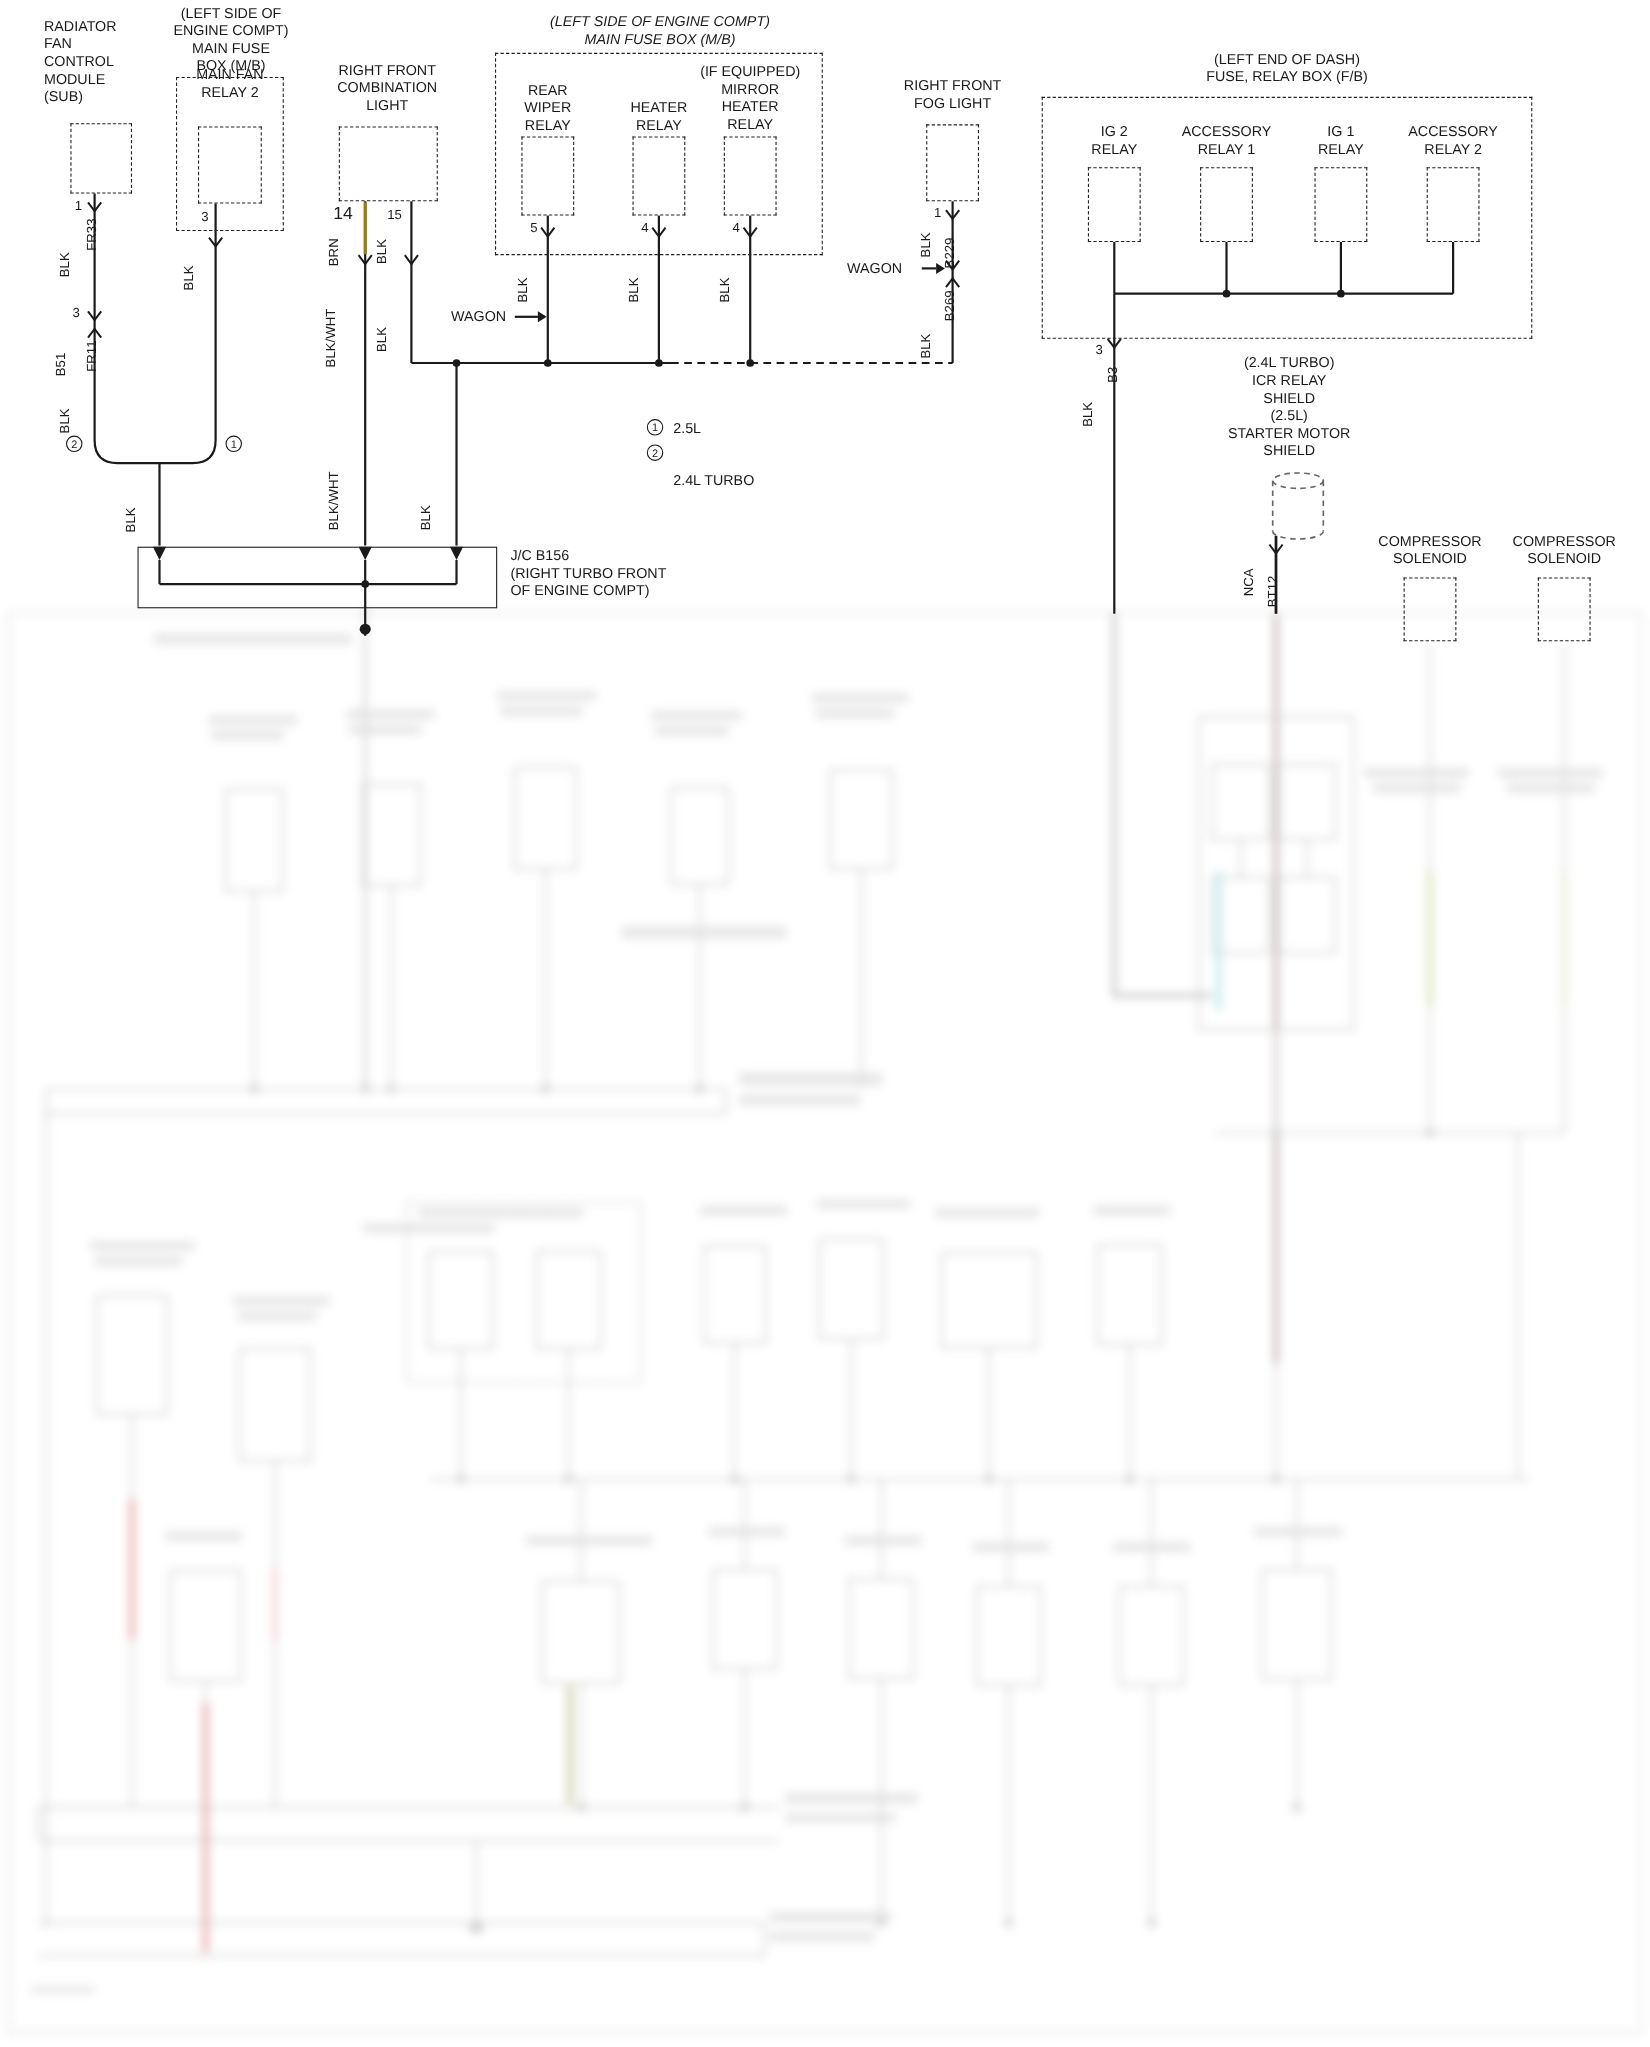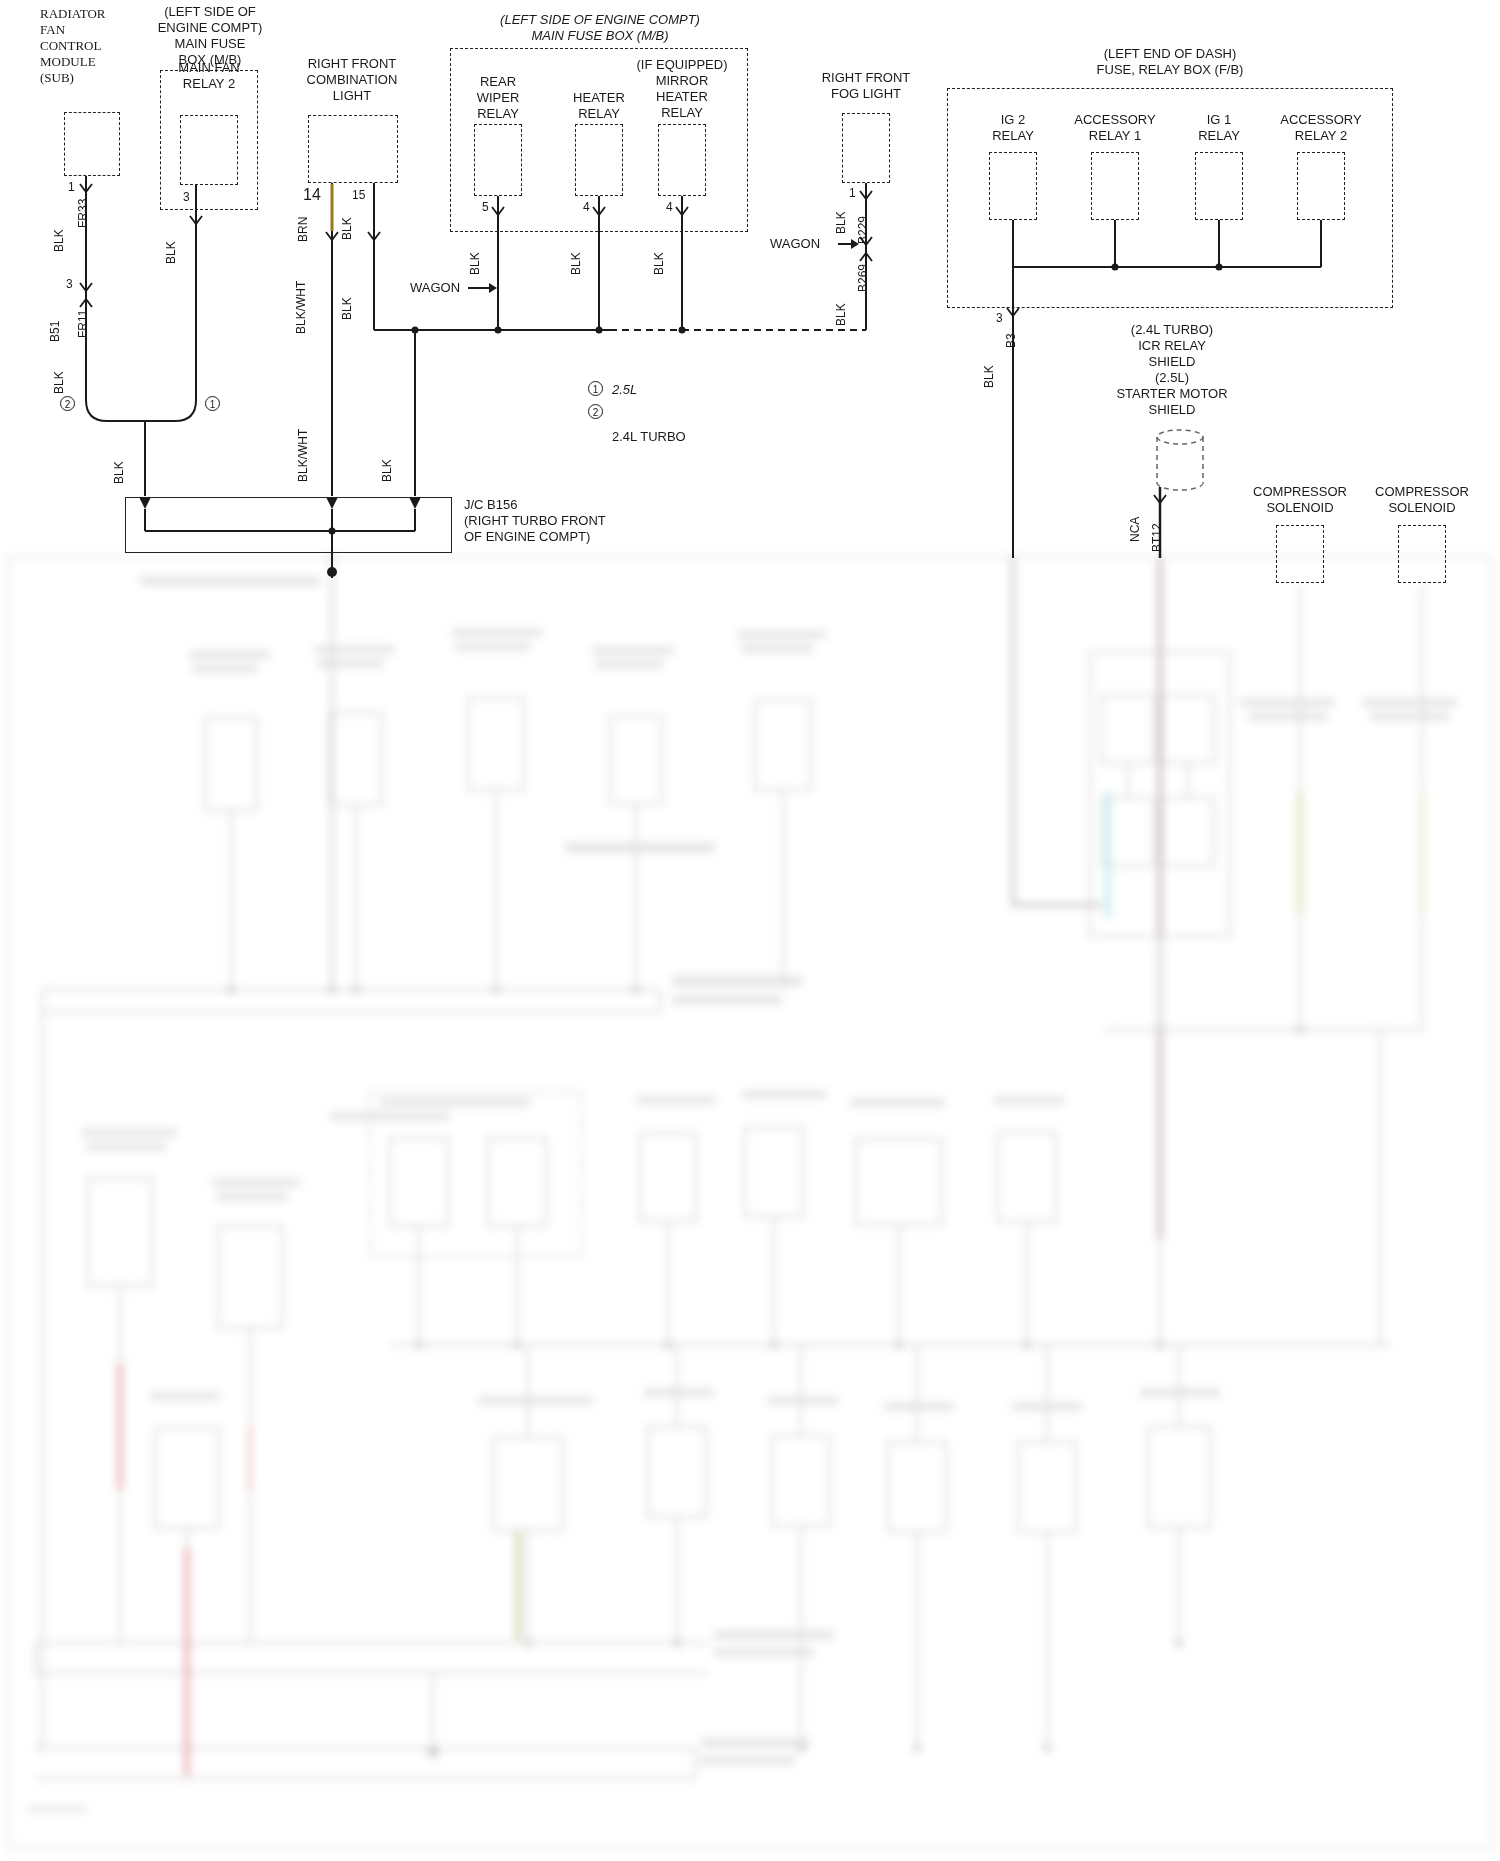--- a/index.html
+++ b/index.html
@@ -271,21 +271,21 @@
   <div class="dbox" style="left:947px;top:88px;width:446px;height:220px"></div>
   <div class="dbox" style="left:989px;top:152px;width:48px;height:68px"></div>
   <div class="dbox" style="left:1091px;top:152px;width:48px;height:68px"></div>
   <div class="dbox" style="left:1195px;top:152px;width:48px;height:68px"></div>
   <div class="dbox" style="left:1297px;top:152px;width:48px;height:68px"></div>
   <div class="dbox" style="left:1276px;top:525px;width:48px;height:58px"></div>
   <div class="dbox" style="left:1398px;top:525px;width:48px;height:58px"></div>
   <div class="jc" style="left:125px;top:497px;width:327px;height:56px"></div>
 
   <div id="labels">
-      <div class="label" style="left: 40px; top: 6px; font-family: Liberation Serif, serif;">RADIATOR
+      <div class="label" style="left: 40px; top: 16px;">RADIATOR
 FAN
 CONTROL
 MODULE
 (SUB)</div>
       <div class="label center" style="left: 144px; top: 4px; width: 132px;">(LEFT SIDE OF
 ENGINE COMPT)
 MAIN FUSE
 BOX (M/B)</div>
       <div class="label center" style="left: 161px; top: 60px; width: 96px;">MAIN FAN
 RELAY 2</div>
@@ -323,21 +323,21 @@
 SHIELD</div>
       <div class="label center" style="left: 1243px; top: 484px; width: 114px;">COMPRESSOR
 SOLENOID</div>
       <div class="label center" style="left: 1365px; top: 484px; width: 114px;">COMPRESSOR
 SOLENOID</div>
       <div class="label" style="left: 464px; top: 497px;">J/C B156
 (RIGHT TURBO FRONT
 OF ENGINE COMPT)</div>
       <div class="label" style="left: 410px; top: 280px;">WAGON</div>
       <div class="label" style="left: 770px; top: 236px;">WAGON</div>
-      <div class="label" style="left: 612px; top: 382px; font-style: italic;">2.5L</div>
+      <div class="label" style="left: 612px; top: 382px;">2.5L</div>
       <div class="label" style="left: 612px; top: 429px;">2.4L TURBO</div>
       <div class="label" style="left: 68px; top: 179px; font-size: 12px;">1</div>
       <div class="label" style="left: 66px; top: 276px; font-size: 12px;">3</div>
       <div class="label" style="left: 183px; top: 189px; font-size: 12px;">3</div>
       <div class="label" style="left: 303px; top: 187px; font-size: 16px;">14</div>
       <div class="label" style="left: 352px; top: 187px; font-size: 12px;">15</div>
       <div class="label" style="left: 482px; top: 199px; font-size: 12px;">5</div>
       <div class="label" style="left: 583px; top: 199px; font-size: 12px;">4</div>
       <div class="label" style="left: 666px; top: 199px; font-size: 12px;">4</div>
       <div class="label" style="left: 849px; top: 185px; font-size: 12px;">1</div>

